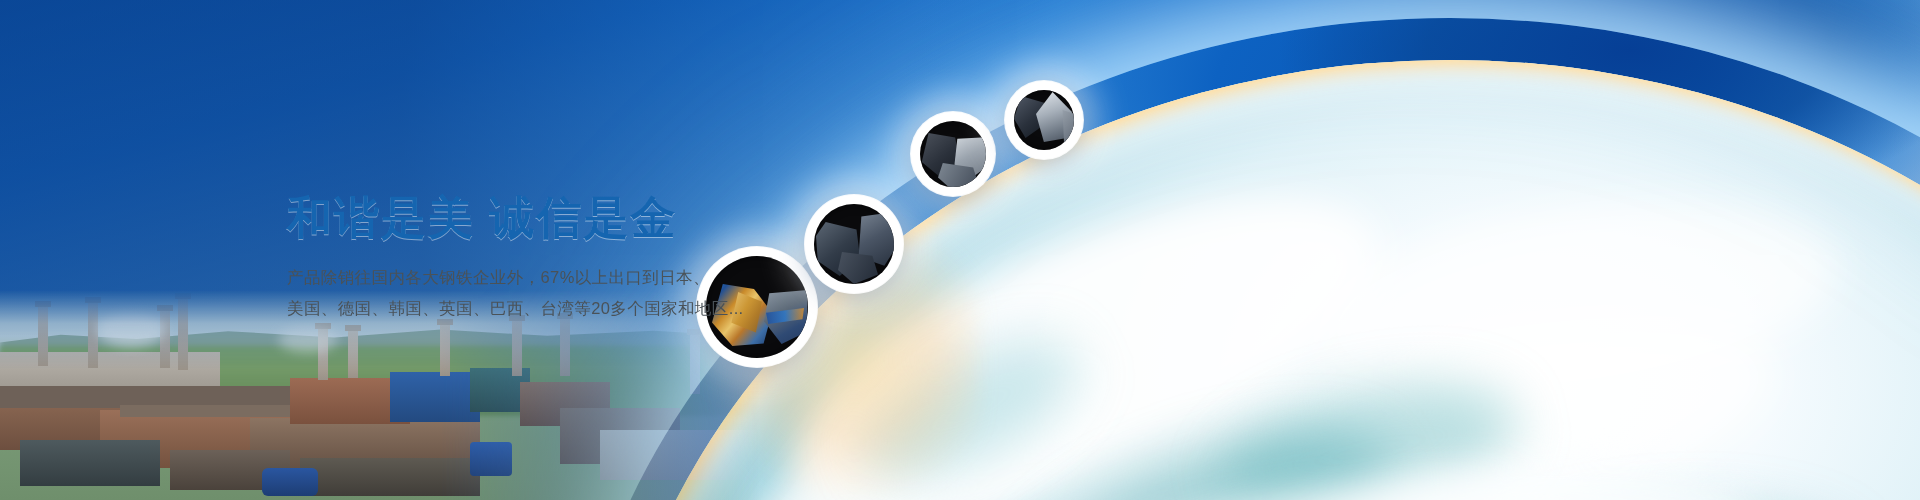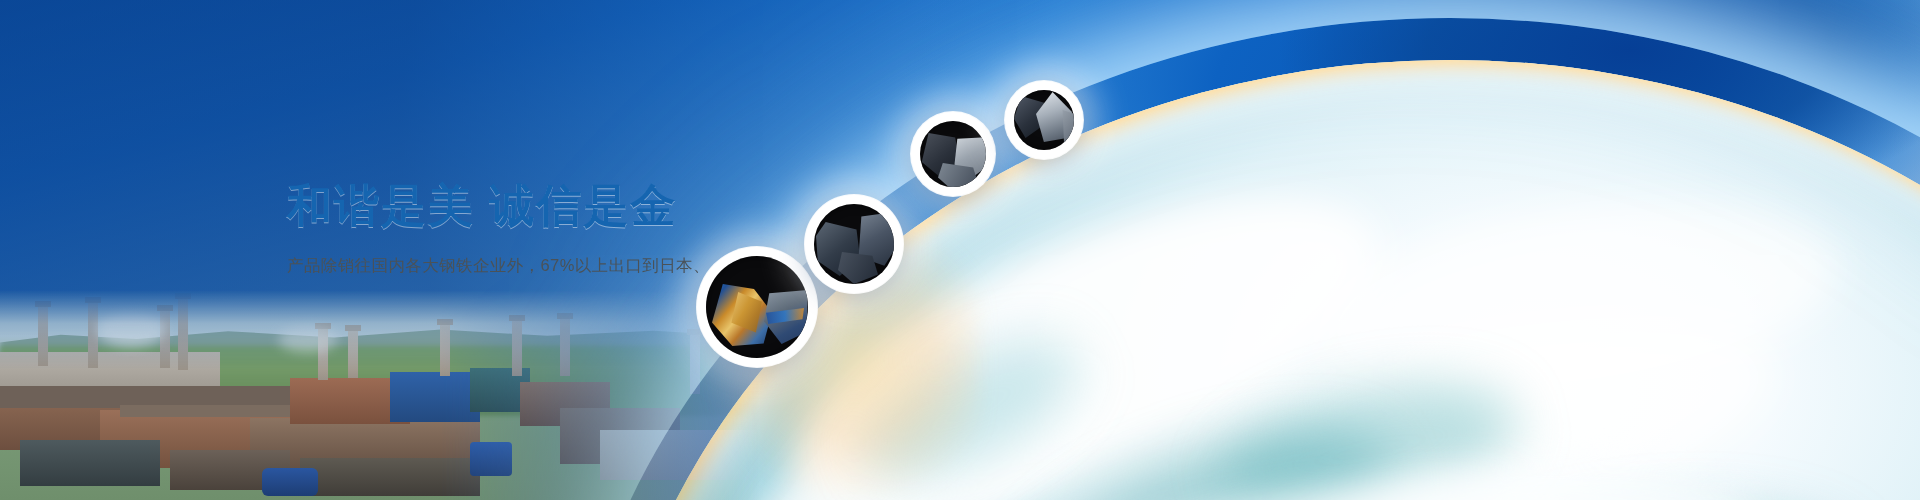--- a/index.html
+++ b/index.html
@@ -104,21 +104,21 @@
     background:#ffffff;
     box-shadow:0 0 0 1px rgba(255,255,255,0.9), 0 6px 26px rgba(20,60,110,0.28), 0 0 34px 12px rgba(255,255,255,0.55);
   }
   .badge .inner {
     position:absolute; inset:9px; border-radius:50%; overflow:hidden;
     background:#0a0a0c; box-shadow: inset 0 0 10px rgba(0,0,0,0.6);
   }
   .rock { position:absolute; }
 
   
-  .textblock { position:absolute; left:287px; top:180px; width:560px; }
+  .textblock { position:absolute; left:287px; top:192px; width:560px; }
   .headline {
     font-size:45px; font-weight:bold; letter-spacing:2px; line-height:1.15;
     color:#1565b0;
     text-shadow:0 1px 0 rgba(255,255,255,0.45);
     white-space:nowrap;
   }
   .subline {
     margin-top:18px; font-size:16.5px; line-height:31px; color:#4a5258;
     letter-spacing:0.4px;
   }
@@ -242,16 +242,17 @@
       <div class="rock" style="left:46px;top:20px;width:26px;height:36px;
                   background:linear-gradient(130deg,#9aa3ad,#4d5663);
                   clip-path:polygon(10% 0%, 100% 22%, 84% 86%, 16% 100%);"></div>
     </div>
   </div>
 
   <div class="textblock">
     <div class="headline">和谐是美 诚信是金</div>
     <div class="subline">
       <div>产品除销往国内各大钢铁企业外，67%以上出口到日本、</div>
+      <div>美国、德国、韩国、英国、巴西、台湾等20多个国家和地区...</div>
     </div>
   </div>
 
 </div>
 
 </body></html>

